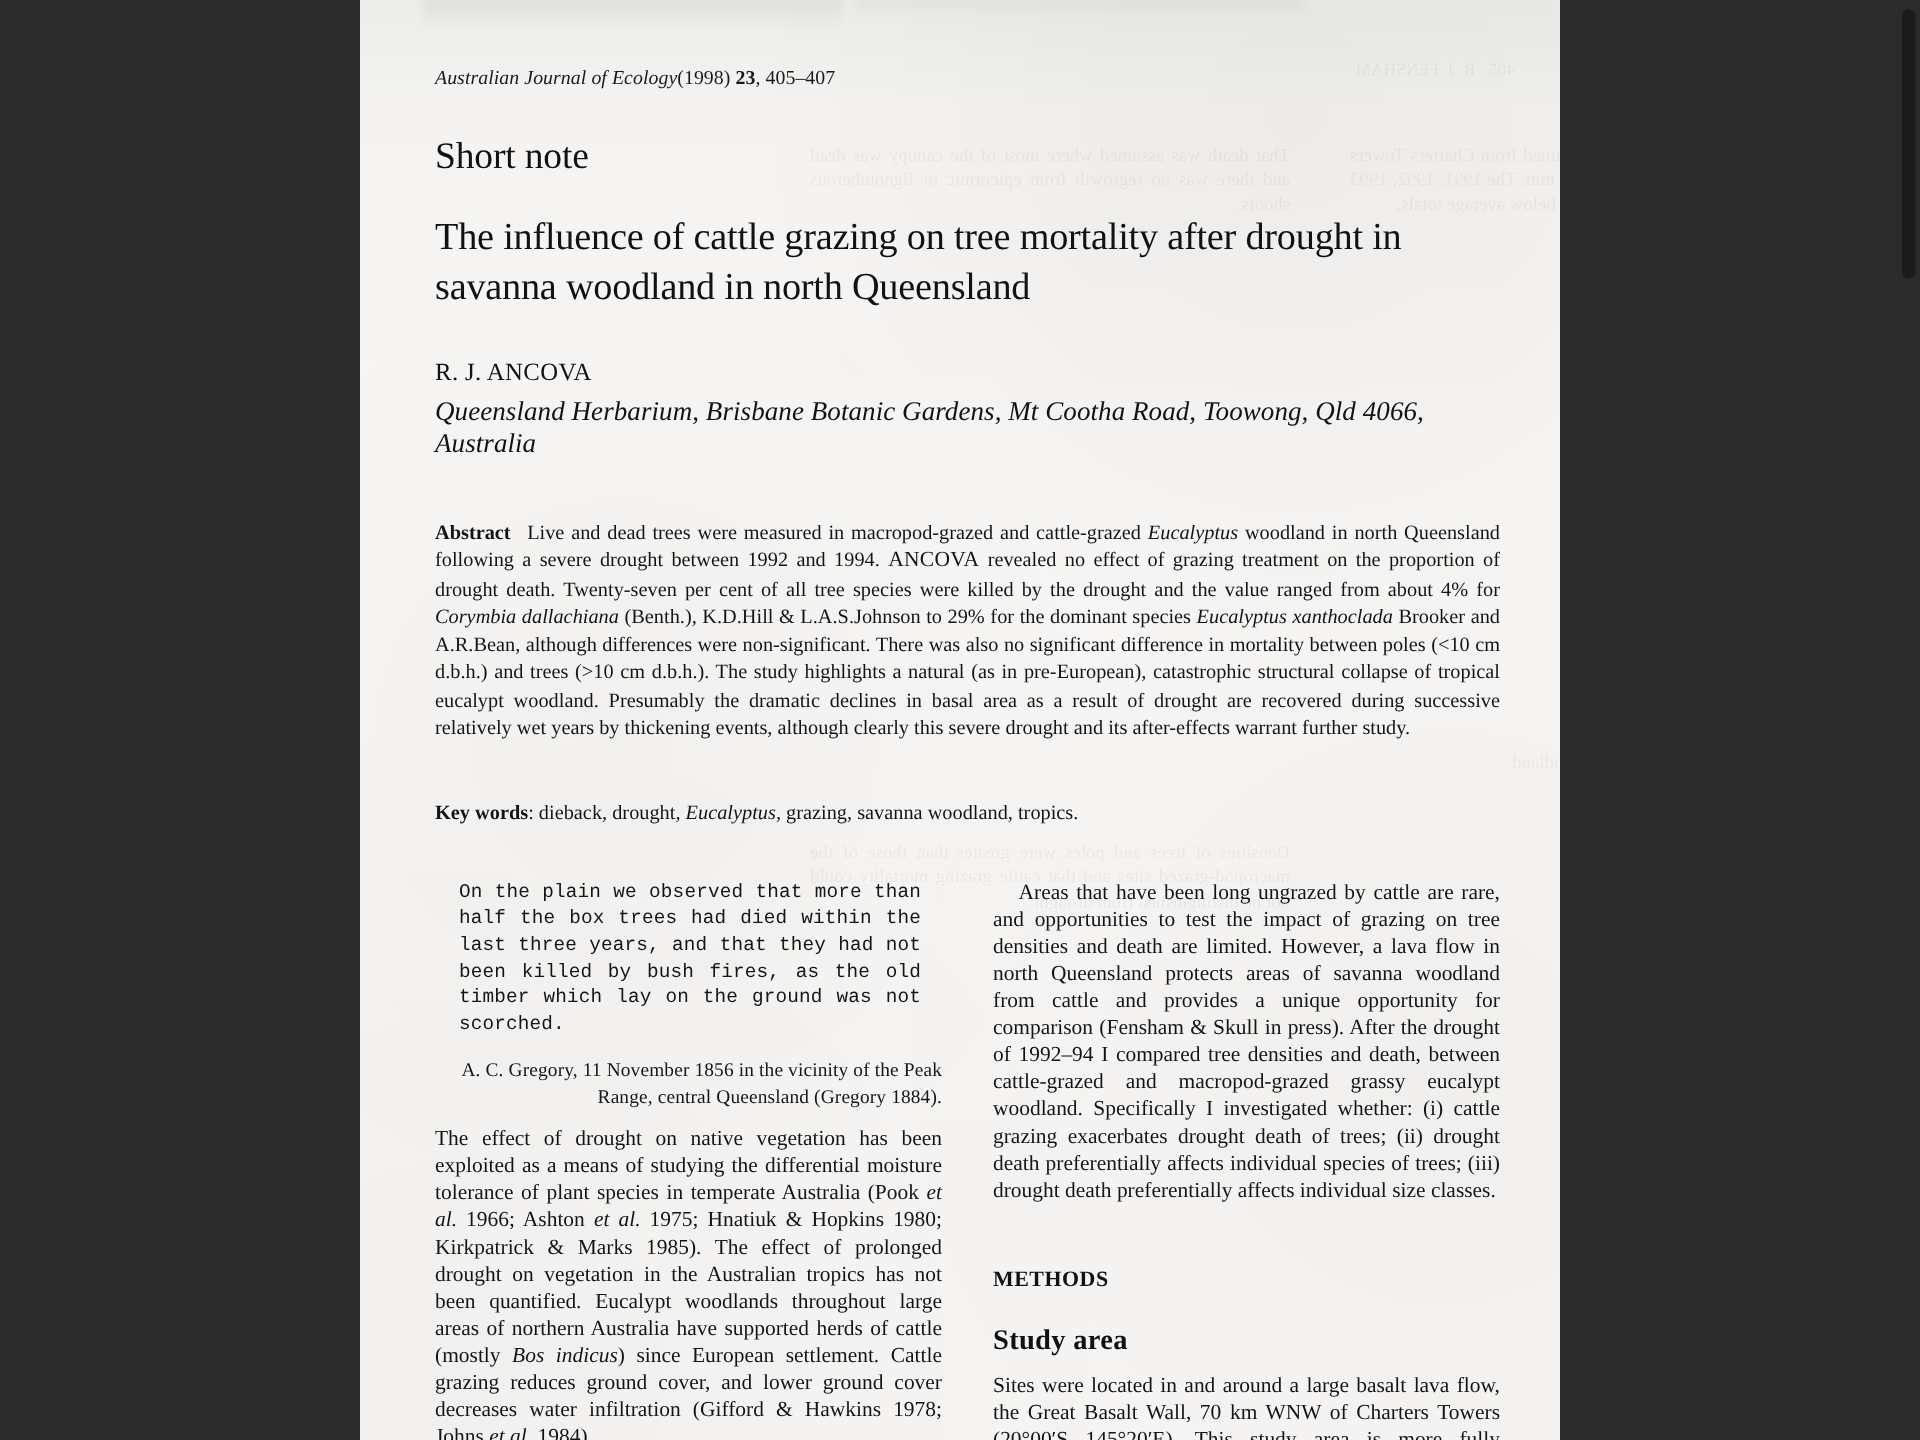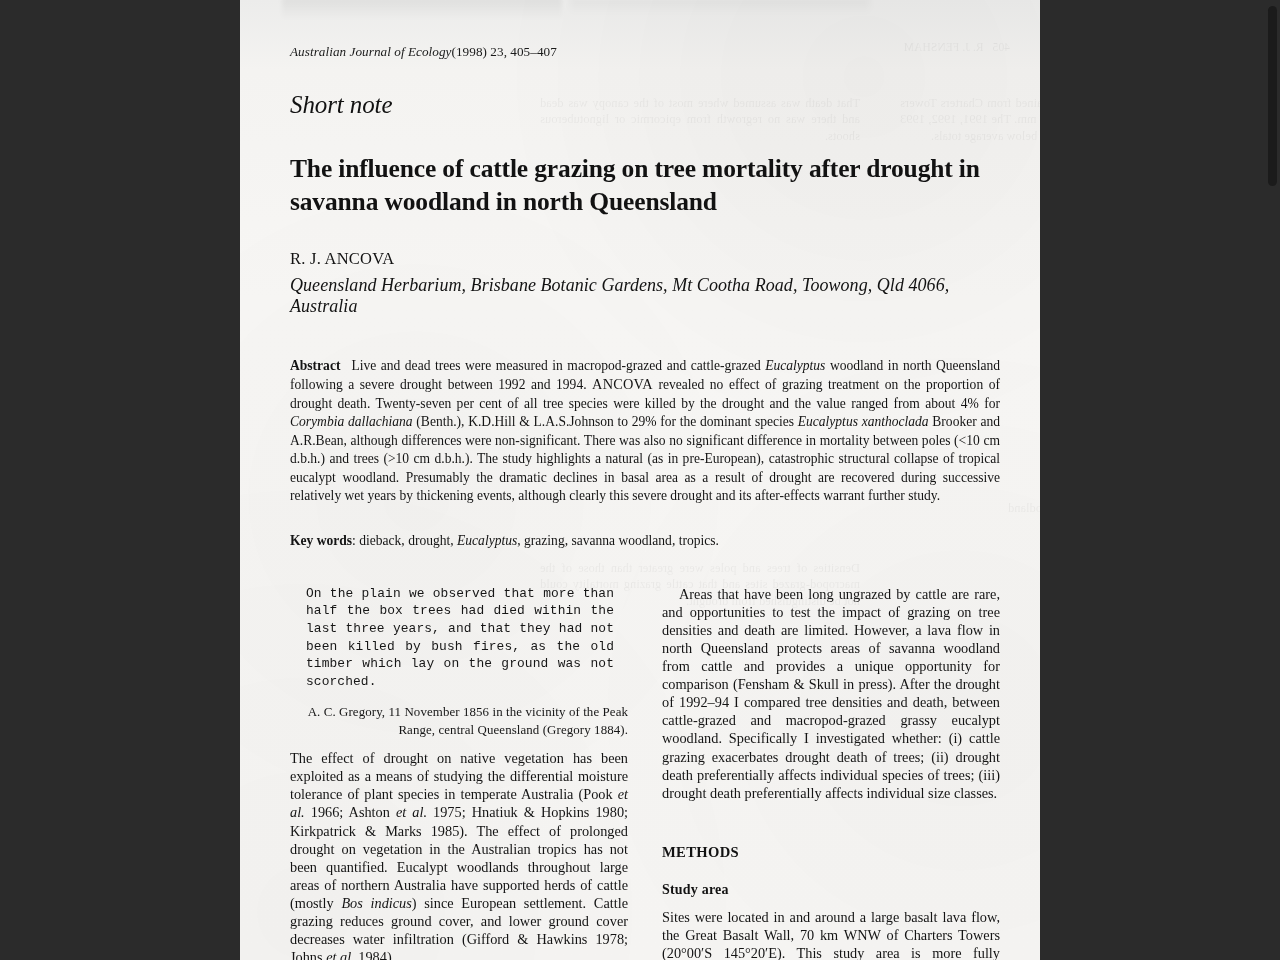--- a/index.html
+++ b/index.html
@@ -104,34 +104,33 @@
   }
 
   .running-head {
     margin-top: 44px;
     font-size: 13.2px;
     line-height: 1.2;
     letter-spacing: .05px;
     color: #1a1a1a;
   }
   .running-head .jtitle { font-style: italic; text-align: center; }
-  .running-head .vol { font-weight: normal; }
+  .running-head .vol { font-weight: bold; }
 
   .short-note {
     margin-top: 31px;
     font-size: 25px;
     line-height: 1.1;
     letter-spacing: -0.1px;
     color: #121212;
-    font-style: italic;
   }
 
   h1.article-title {
-    margin: 35px 0 0 0;
-    font-weight: bold;
+    margin: 24px 0 0 0;
+    font-weight: normal;
     font-size: 25.5px;
     line-height: 1.28;
     letter-spacing: -0.15px;
     color: #121212;
   }
 
   .author {
     margin-top: 30px;
     font-size: 16.5px;
     letter-spacing: .25px;
@@ -157,21 +156,21 @@
   .abstract .lbl { font-weight: bold; }
   .abstract .sp { display: inline-block; width: 11px; }
   i, .it { font-style: italic; }
   .smallcaps {
     font-variant: small-caps;
     font-size: 1.06em;
     letter-spacing: .2px;
   }
 
   .keywords {
-    margin-top: 26px;
+    margin-top: 38px;
     font-size: 13.55px;
     line-height: 1.35;
     color: #141414;
   }
   .keywords .lbl { font-weight: bold; }
 
   
   .cols {
     margin-top: 35px;
     display: flex;
@@ -204,21 +203,21 @@
   h2.section {
     margin: 42px 0 0 0;
     font-size: 14.6px;
     font-weight: bold;
     letter-spacing: .35px;
     color: #121212;
   }
 
   h3.subsection {
     margin: 21px 0 0 0;
-    font-size: 14px;
+    font-size: 19px;
     font-weight: bold;
     letter-spacing: .2px;
     color: #121212;
   }
 
   p.body {
     margin: 9px 0 0 0;
     font-size: 14.3px;
     line-height: 1.265;
     text-align: justify;

